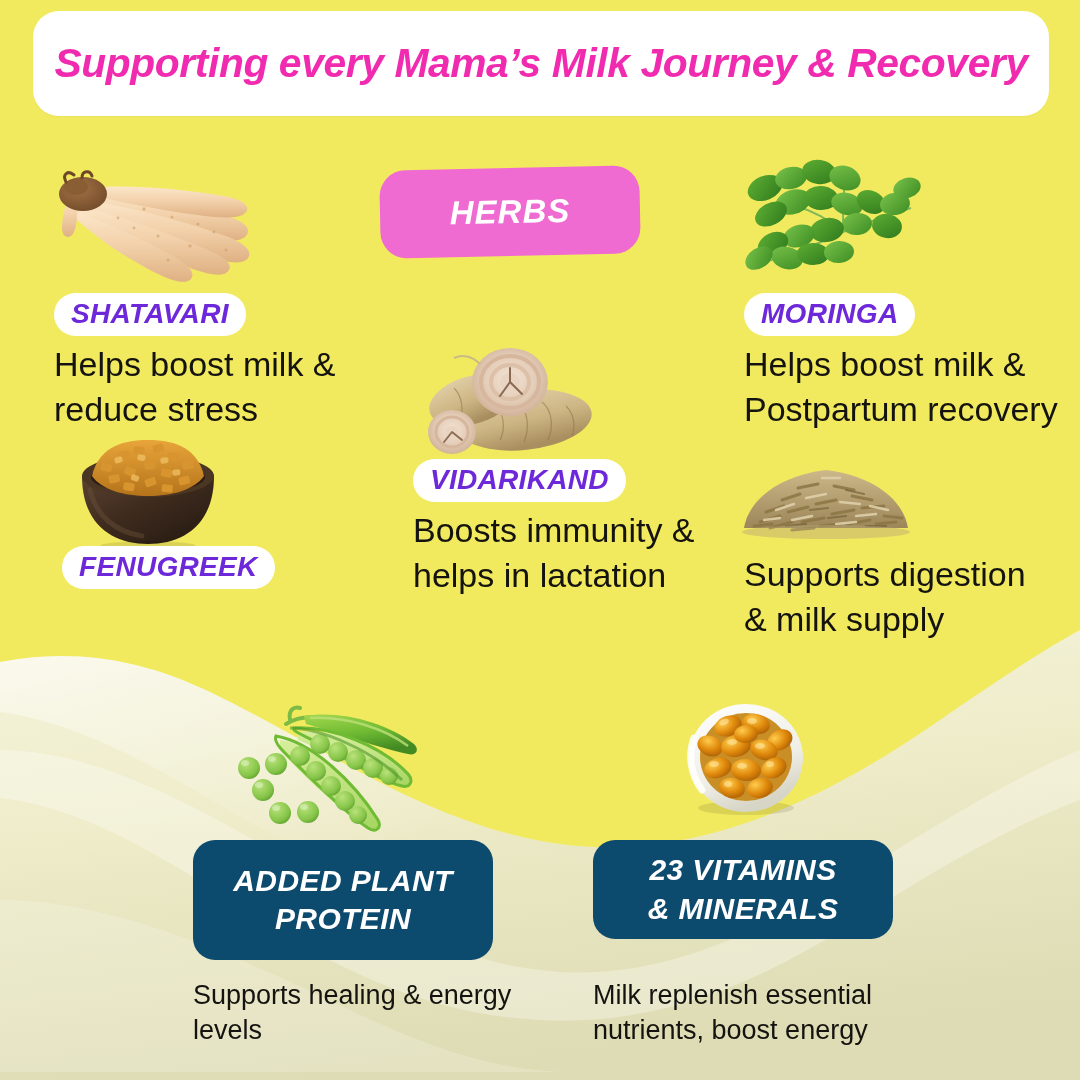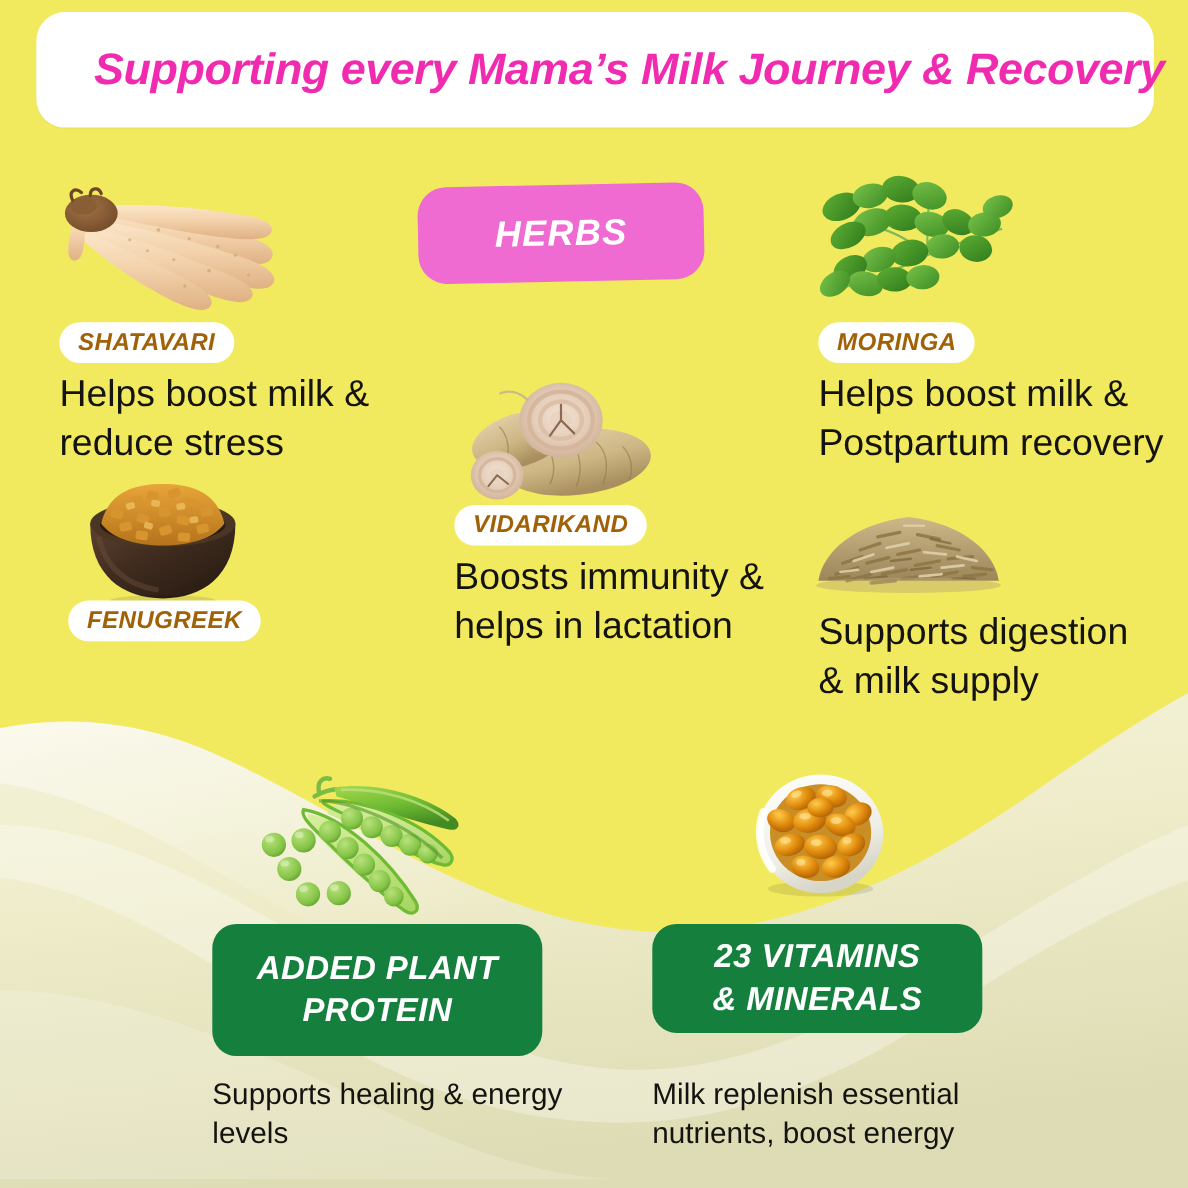--- a/index.html
+++ b/index.html
@@ -11,21 +11,21 @@
   }
   #stage{position:absolute;inset:0;width:1080px;height:1080px;overflow:hidden;background:#f2ea5e;}
 
   
   .milk-wave{position:absolute;left:0;top:600px;width:1080px;height:480px;}
 
   
   .title-card{
     position:absolute;left:33px;top:11px;width:1016px;height:105px;
     background:#ffffff;border-radius:26px;
-    display:flex;align-items:center;justify-content:flex-end;
+    display:flex;align-items:center;justify-content:center;
     box-shadow:0 1px 2px rgba(0,0,0,.04);
   }
   .title-text{
     font-size:40px;font-weight:700;font-style:italic;
     color:#f02bb0;letter-spacing:-0.4px;white-space:nowrap;
     transform:scaleX(1.02);
   }
 
   
   .herbs-badge{
@@ -36,31 +36,31 @@
   }
   .herbs-badge span{
     color:#fff;font-size:33px;font-weight:700;font-style:italic;letter-spacing:1px;
   }
 
   
   .item{position:absolute;}
   .pill{
     display:inline-block;background:#fff;border-radius:22px;
     padding:5px 17px 6px 17px;
-    color:#a16207;font-size:22px;font-weight:700;font-style:italic;letter-spacing:.3px;
+    color:#6d28d9;font-size:28px;font-weight:700;font-style:italic;letter-spacing:.3px;
     white-space:nowrap;
   }
   .desc{
     margin-top:6px;color:#14130f;font-size:34px;line-height:1.33;
     font-weight:400;white-space:pre-line;
   }
 
   
   .big-badge{
-    position:absolute;background:#15803d;border-radius:22px;
+    position:absolute;background:#0c4a6e;border-radius:22px;
     display:flex;align-items:center;justify-content:center;text-align:center;
   }
   .big-badge span{
     color:#fff;font-size:30px;font-weight:700;font-style:italic;
     line-height:1.28;letter-spacing:.4px;white-space:pre-line;
   }
   .bottom-desc{position:absolute;color:#14130f;font-size:27px;line-height:1.3;white-space:pre-line;}
 
   
   .art{position:absolute;}

